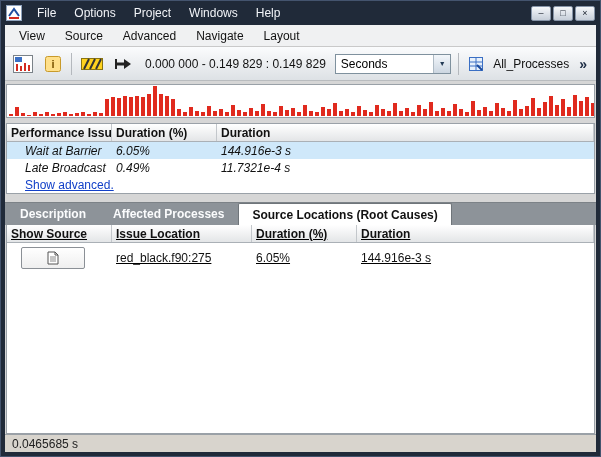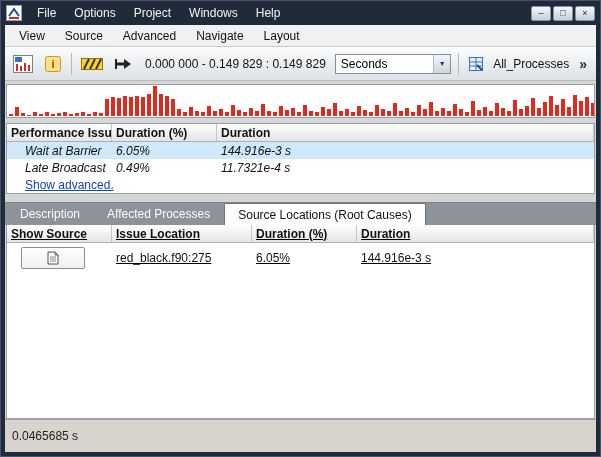--- a/index.html
+++ b/index.html
@@ -50,38 +50,38 @@
   .t-row { display:flex; height:17px; font-size:12px; align-items:center; color:#111; }
   .t-row .cell { padding-left:4px; white-space:nowrap; overflow:hidden;font-style:italic; }
   .t-row.selected { background:#cfe8fa; }
   .c-i1 { width:105px; } .c-i2 { width:105px; } .c-i3 { flex:1; }
   .indent { padding-left:18px !important; }
   .link-row { height:17px; display:flex; align-items:center; padding-left:18px; font-size:12px; }
   .link { color:#1240c8; text-decoration:underline; cursor:pointer; }
 
   
   .tabbar { margin-top:8px; height:23px; background:#8d9399; border-top:1px solid #7c8287;
-            display:flex; align-items:flex-end; padding:0 2px; gap:1px; flex:0 0 auto; }
+            display:flex; align-items:flex-end; padding:0 2px; gap:1px; flex:0 0 auto;font-weight:bold; }
   .tab { height:21px; line-height:21px; padding:0 13px; font-size:12px; color:#fbfcfd; cursor:default; white-space:nowrap; }
   .tab.active { background:#fff; color:#111; border:1px solid #6f757a; border-bottom:none;
                 border-radius:2px 2px 0 0; height:22px; line-height:22px; }
 
   
   .source-panel { flex:1; margin:0 1px; background:#fff; border:1px solid #9aa1a8; border-top:none;
                   display:flex; flex-direction:column; overflow:hidden;text-decoration:underline; }
   .c-s1 { width:105px; } .c-s2 { width:140px; } .c-s3 { width:105px; } .c-s4 { flex:1; }
   .source-row { display:flex; align-items:center; height:30px; font-size:12px; color:#111; }
   .src-cell { white-space:nowrap; overflow:hidden; padding-left:4px; }
   .btn-cell { width:105px; display:flex; align-items:center; padding-left:14px; }
   .show-source-btn { width:64px; height:22px; background:linear-gradient(#ffffff,#efefef);
                      border:1px solid #8b9096; border-radius:2px; display:flex;
                      align-items:center; justify-content:center; padding:0; }
 
   
-  .statusbar { height:33px; background:#d8d4cd; border-top:1px solid #9aa0a6;
+  .statusbar { height:18px; background:#d8d4cd; border-top:1px solid #9aa0a6;
                display:flex; align-items:center; padding:0 7px; font-size:12px; color:#222; flex:0 0 auto; }
 </style>
 </head>
 <body>
 
 <div class="window">
 
   <div class="titlebar">
     <svg class="app-icon" viewBox="0 0 16 16">
       <rect x="0.5" y="0.5" width="15" height="15" fill="#ffffff" stroke="#8fa3bd"></rect>

